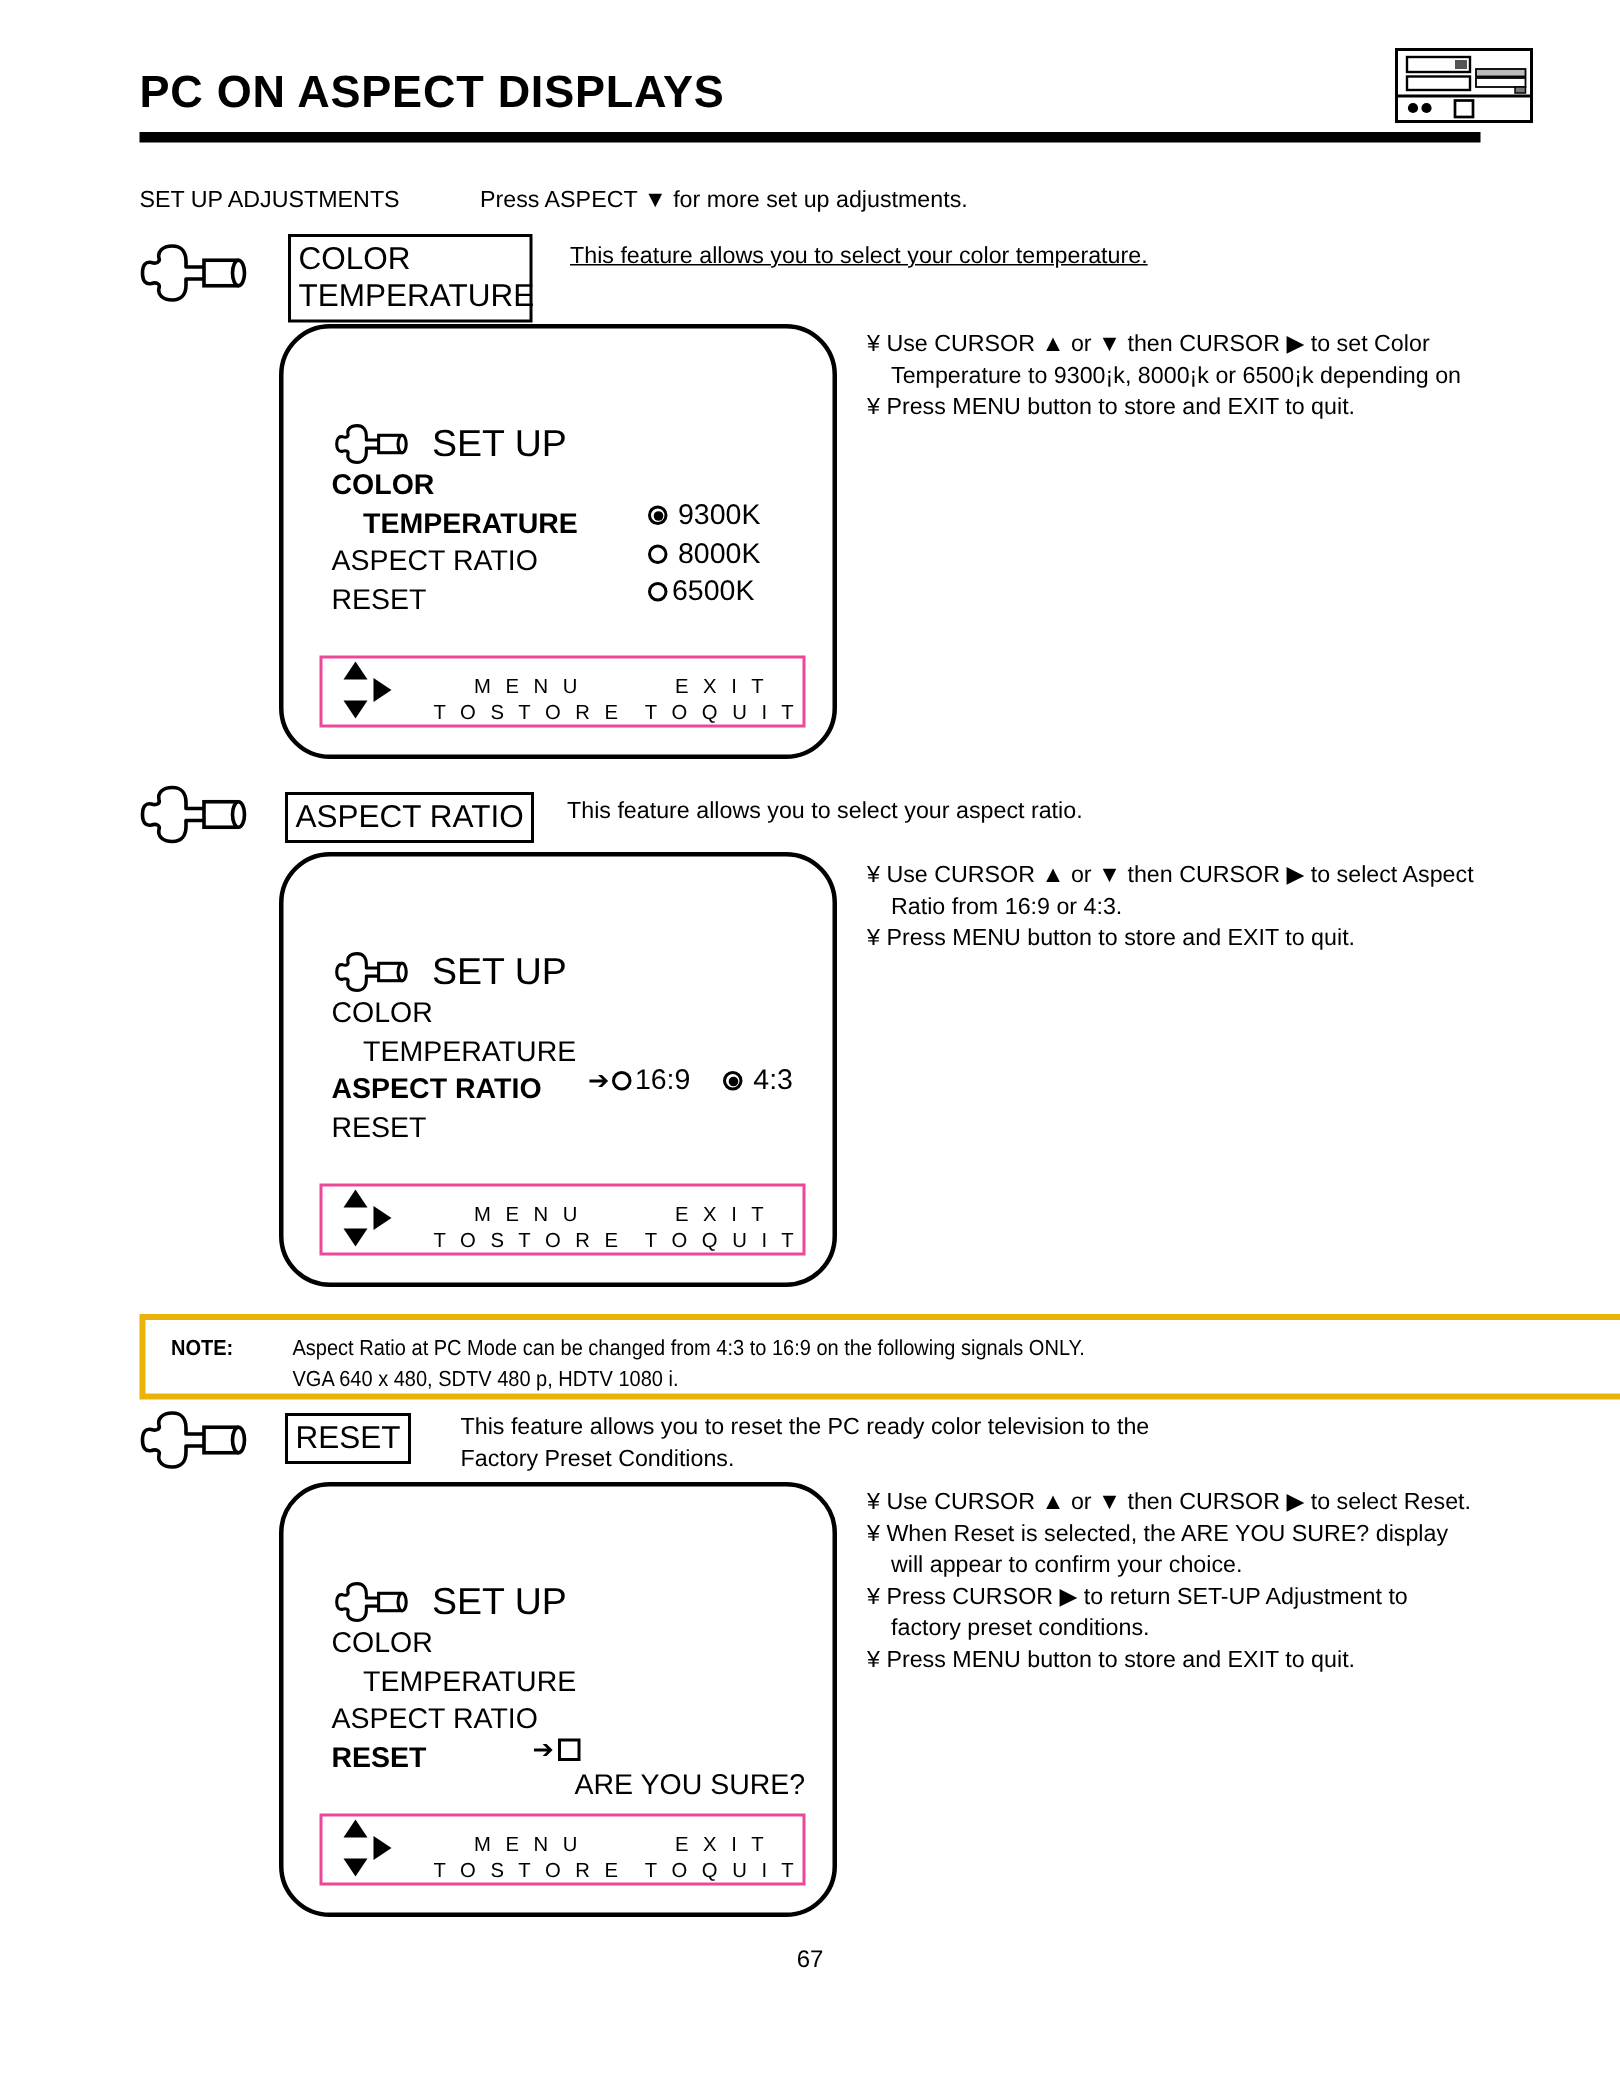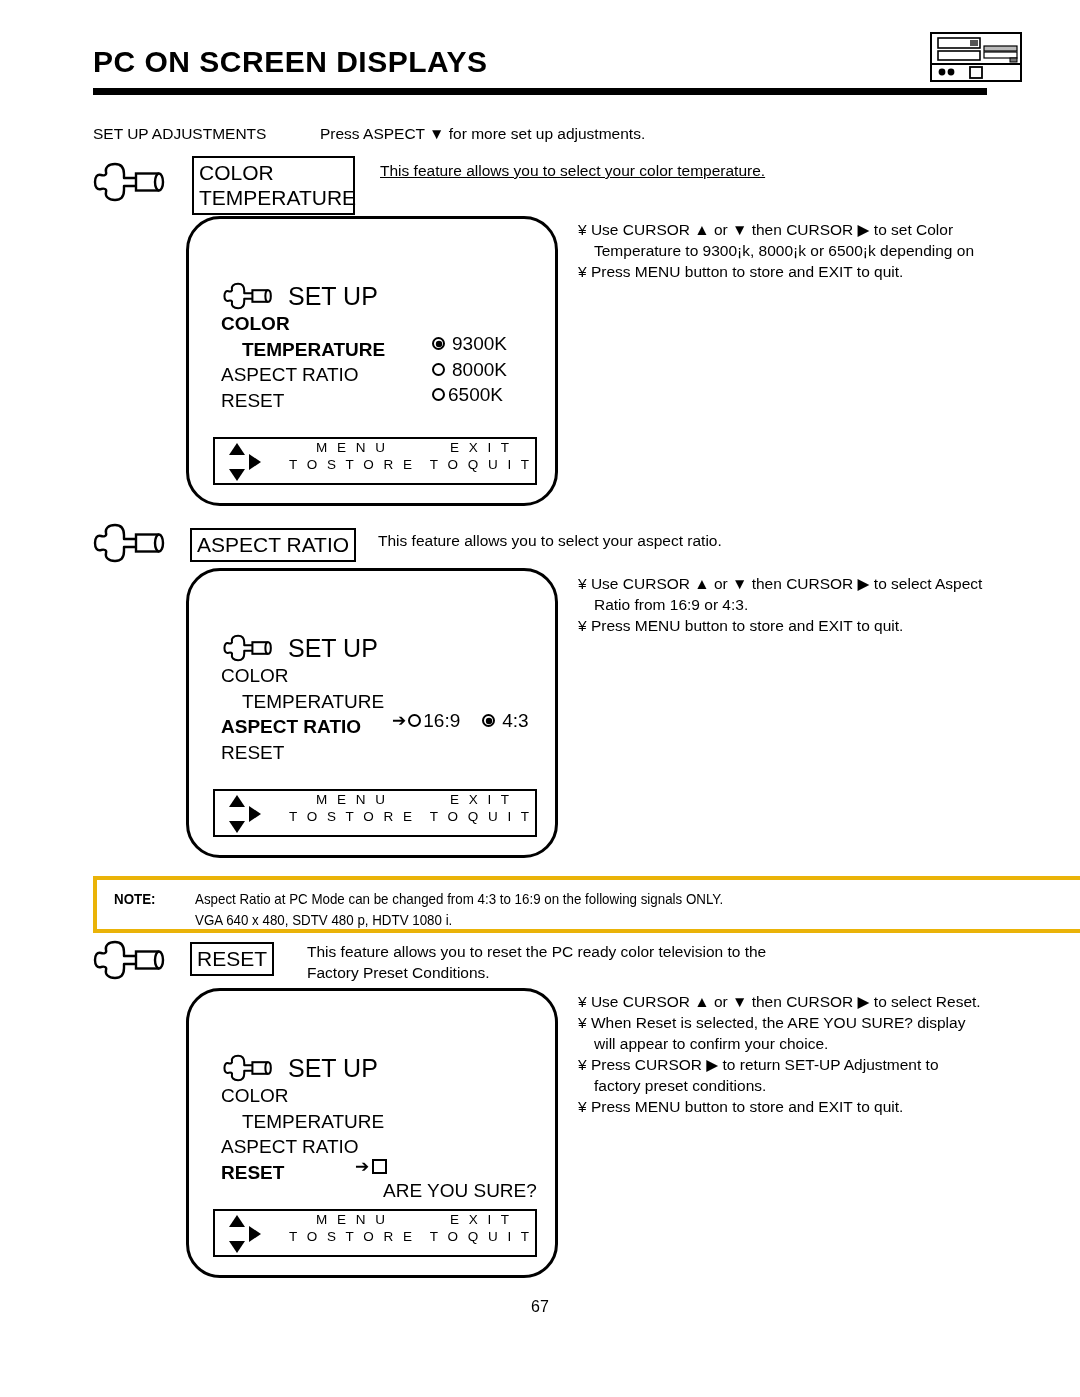--- a/index.html
+++ b/index.html
@@ -70,43 +70,43 @@
     box-shadow:0 0 0 1.2px #000;
   }
   .square {
     display:inline-block; width:15px; height:15px;
     border:2.5px solid #000; flex:0 0 auto;
   }
 
   
   .osd-footer {
     position:absolute;
-    border:2px solid #000000;
-    display:flex; align-items:flex-start;
+    border:2px solid #ec4899;
+    display:flex; align-items:flex-end;
   }
   .fkeys { position:relative; width:62px; height:46px; flex:0 0 auto; }
   .fcol  { font-size:13.5px; letter-spacing:3px; line-height:17px; text-align:center; }
 
   
   #note-box {
     position:absolute; left:93px; top:876px; width:1071px; height:57px;
     border:4px solid #eab308;
   }
   #note-label { position:absolute; left:17px; top:11px; font-size:14.5px; font-weight:bold; font-family:"Liberation Sans Narrow","Liberation Sans",sans-serif; transform:scaleX(.92); transform-origin:left; }
   .note-line { position:absolute; left:98px; font-size:14.5px; font-family:"Liberation Sans Narrow","Liberation Sans",sans-serif; transform:scaleX(.92); transform-origin:left; white-space:nowrap;}
 
   
   #page-number { position:absolute; left:0; right:0; top:1298px; text-align:center; font-size:16px; }
 
   .arrow-right-thick { font-size:17px; line-height:17px; }
 </style>
 </head>
 <body>
 
-<div id="page-title">PC ON SCREEN DISPLAYS</div>
+<div id="page-title">PC ON ASPECT DISPLAYS</div>
 <div id="title-rule"></div>
 
 <div id="device-icon">
   <svg width="92" height="50" viewBox="0 0 92 50">
     <rect x="1" y="1" width="90" height="48" fill="#fff" stroke="#000" stroke-width="2"></rect>
     <line x1="1" y1="32" x2="91" y2="32" stroke="#000" stroke-width="2"></line>
     <rect x="8" y="6" width="42" height="10" fill="#fff" stroke="#000" stroke-width="1.6"></rect>
     <rect x="40" y="8" width="8" height="6" fill="#555"></rect>
     <rect x="8" y="19" width="42" height="9" fill="#fff" stroke="#000" stroke-width="1.6"></rect>
     <rect x="54" y="14" width="33" height="5" fill="#bbb" stroke="#000" stroke-width="1.2"></rect>

